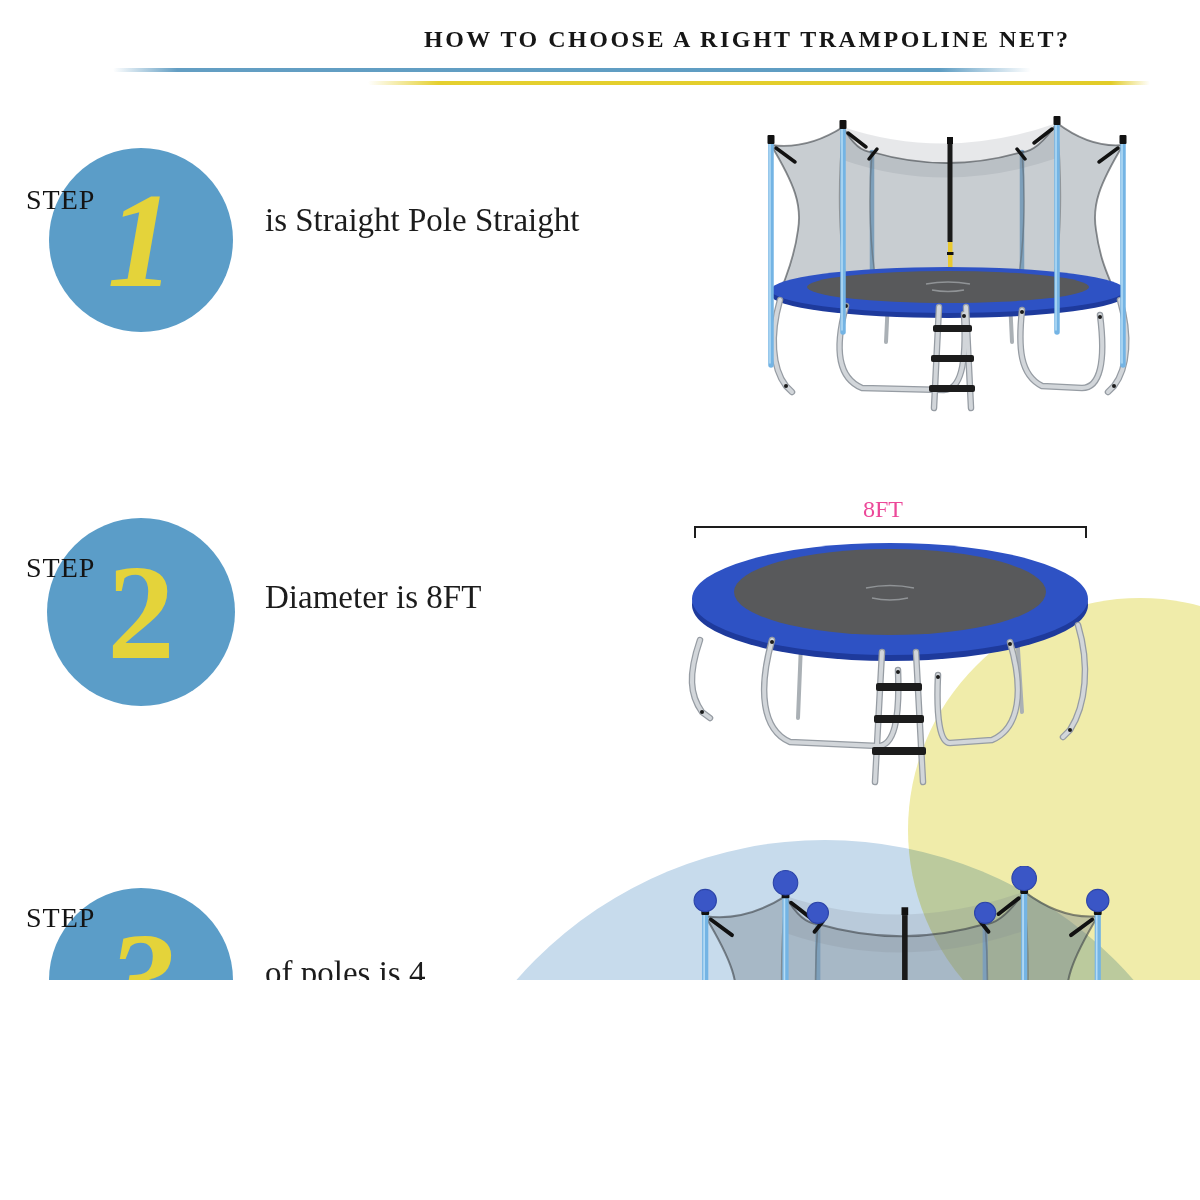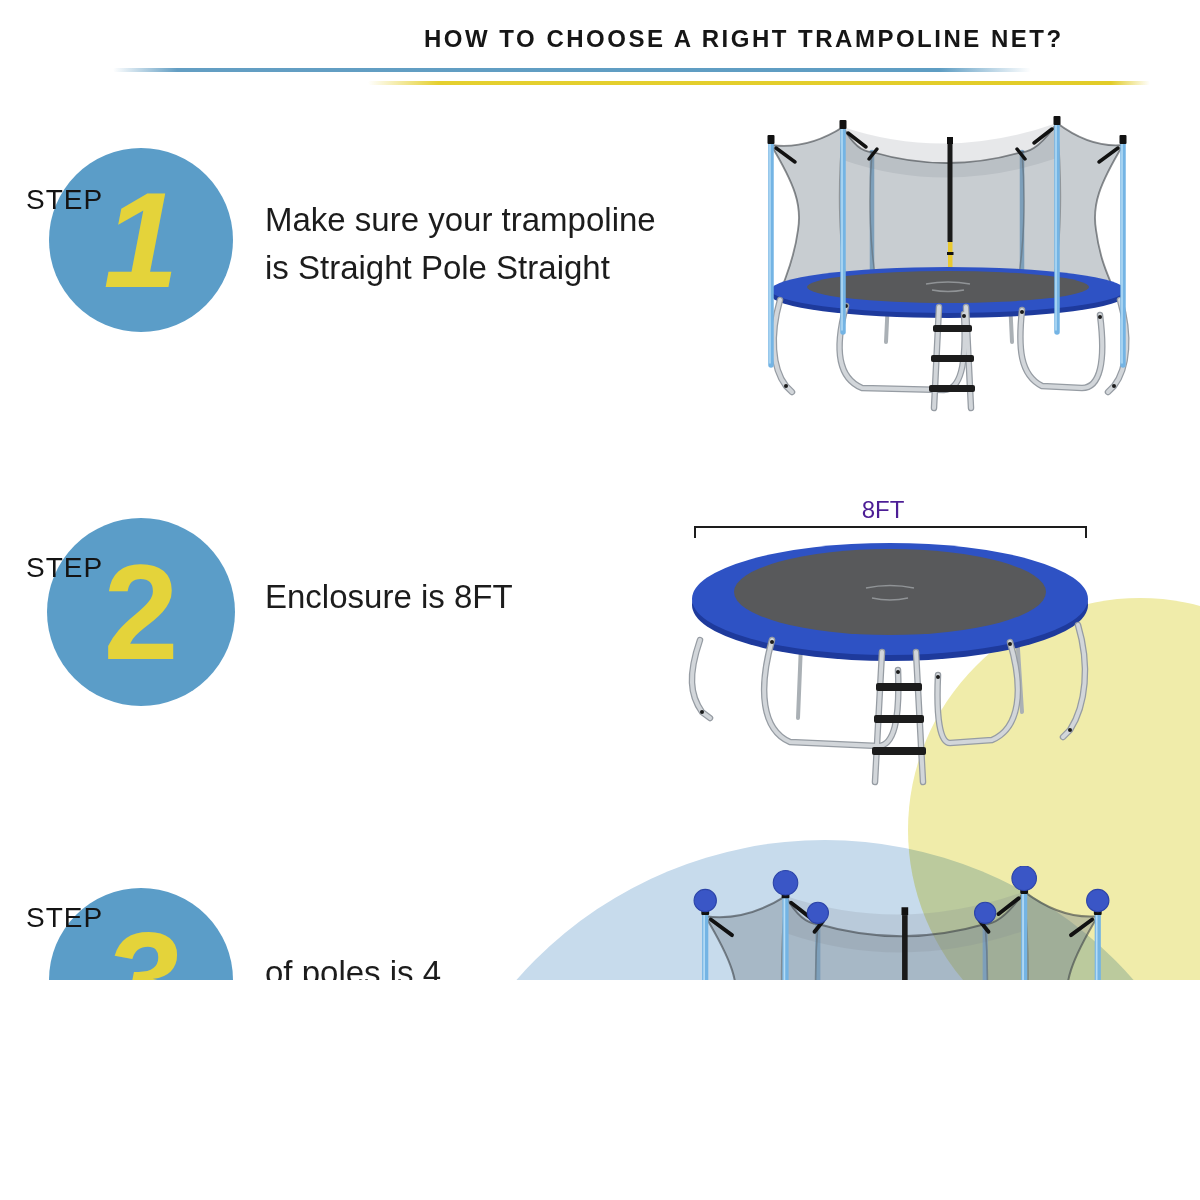--- a/index.html
+++ b/index.html
@@ -1,17 +1,17 @@
 <!DOCTYPE html>
 <html><head>
 <meta charset="utf-8">
 <style>
   html,body{margin:0;padding:0;background:#ffffff;}
   .canvas{position:relative;width:1200px;height:980px;background:#fff;overflow:hidden;
-          font-family:Liberation Sans, sans-serif;}
+          font-family:Liberation Serif, serif;}
   
   .bg-circle{position:absolute;border-radius:50%;}
   .bg-circle.blue{left:415px;top:840px;width:820px;height:820px;background:#c7dbec;}
   .bg-circle.yellow{left:908px;top:598px;width:464px;height:464px;background:#f0ecaa;
                     mix-blend-mode:multiply;}
   
   .title{position:absolute;left:424px;top:25px;font-size:24px;font-weight:900;
          letter-spacing:2.5px;color:#161616;white-space:nowrap;line-height:28px;}
   .accent-line{position:absolute;height:3.5px;border-radius:2px;}
   .accent-line.blue{left:113px;top:68px;width:918px;
@@ -22,21 +22,21 @@
   .step-circle{position:absolute;border-radius:50%;background:#5b9dc8;}
   .step-number{position:absolute;display:flex;align-items:center;justify-content:center;
                color:#e4d33a;font-size:135px;font-weight:bold;line-height:1;}
   .step-number.italic{font-style:italic;}
   .step-label{position:absolute;font-size:28px;color:#141414;letter-spacing:1px;line-height:28px;}
   .step-text{position:absolute;font-size:33px;line-height:48px;color:#1c1c1c;}
   .fig{position:absolute;}
   .fig svg{display:block;width:100%;height:100%;}
   
   .dim-label{position:absolute;left:852px;top:496px;width:62px;text-align:center;
-             font-size:24px;color:#4c1d95;}
+             font-size:24px;color:#ec4899;}
   .dim-line{position:absolute;left:694px;top:526px;width:393px;height:2px;background:#1d1d1d;}
   .dim-tick{position:absolute;width:2px;height:12px;background:#1d1d1d;top:526px;}
   .dim-tick.left{left:694px;} .dim-tick.right{left:1085px;}
 </style>
 </head>
 <body>
 
 <svg width="0" height="0" style="position:absolute">
   <symbol id="trampnet" viewBox="0 0 480 330">
 
@@ -148,34 +148,33 @@
   <div class="bg-circle yellow"></div>
 
   <div class="title">HOW TO CHOOSE A RIGHT TRAMPOLINE NET?</div>
   <div class="accent-line blue"></div>
   <div class="accent-line yellow"></div>
 
   <div class="step-circle" style="left:49px;top:148px;width:184px;height:184px"></div>
   <div class="step-number italic" style="left:49px;top:148px;width:184px;height:184px">1</div>
   <div class="step-label" style="left:26px;top:186px">STEP</div>
   <div class="step-text" style="left:265px;top:196px">
-    <div>Make sure your trampoline</div>
     <div>is Straight Pole Straight</div>
   </div>
   <figure class="fig" style="left:720px;top:100px;width:480px;height:330px;margin:0">
     <svg viewBox="0 0 480 330">
         <use href="#trampnet"></use>
       </svg>
   </figure>
 
   <div class="step-circle" style="left:47px;top:518px;width:188px;height:188px"></div>
   <div class="step-number" style="left:47px;top:518px;width:188px;height:188px">2</div>
   <div class="step-label" style="left:26px;top:554px">STEP</div>
   <div class="step-text" style="left:265px;top:573px">
-    <div>Enclosure is 8FT</div>
+    <div>Diameter is 8FT</div>
   </div>
   <div class="dim-label">8FT</div>
   <div class="dim-line"></div>
   <div class="dim-tick left"></div>
   <div class="dim-tick right"></div>
   <figure class="fig" style="left:650px;top:490px;width:550px;height:300px;margin:0">
     <svg viewBox="0 0 550 300">
       <g stroke="#aab0b5" stroke-width="4" stroke-linecap="round">
         <line x1="152" y1="130" x2="148" y2="228"></line>
           <line x1="366" y1="128" x2="372" y2="222"></line>

